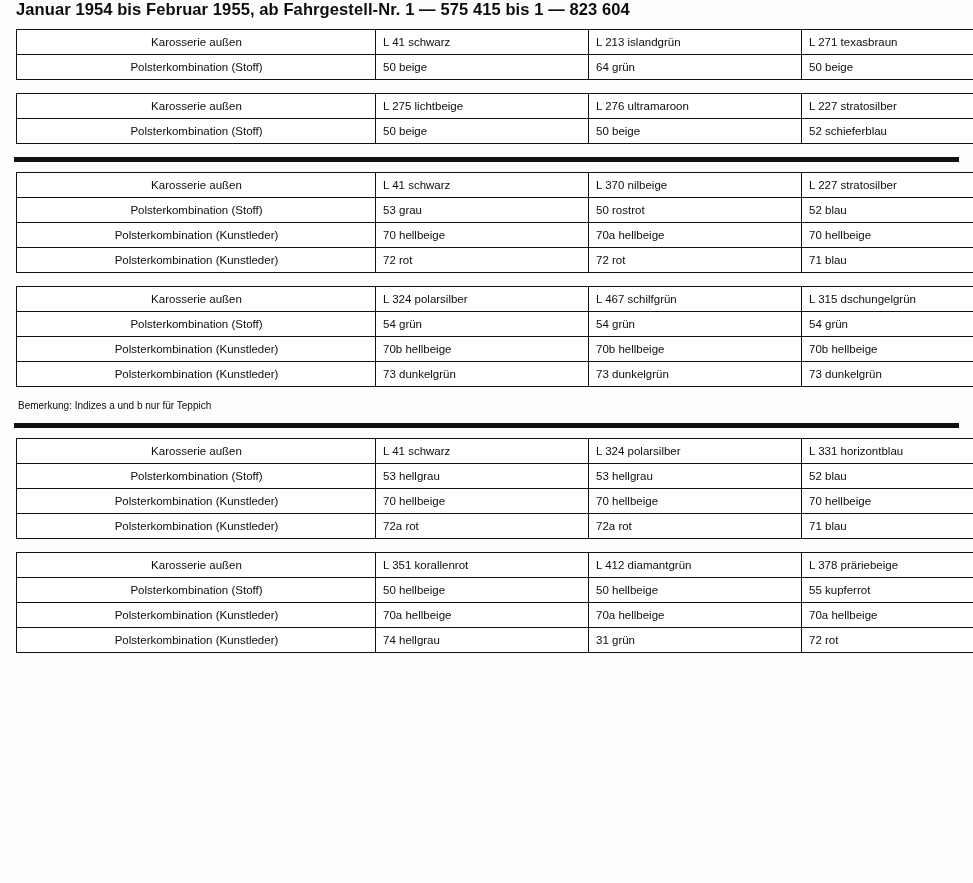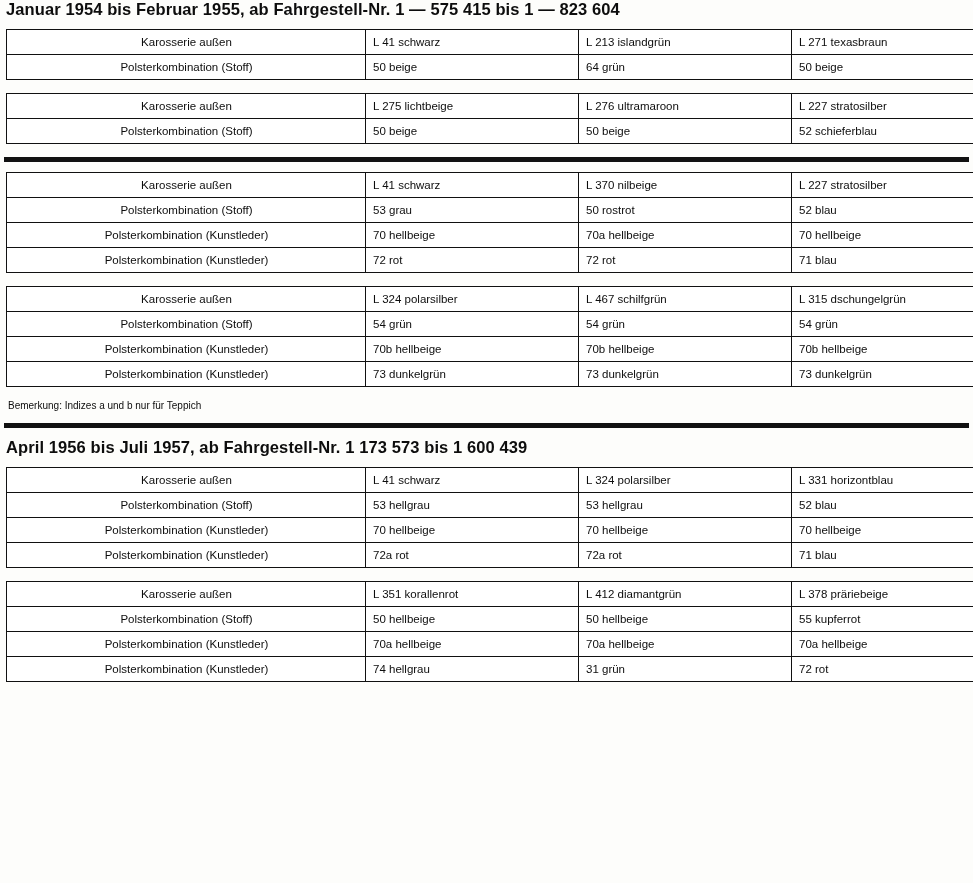--- a/index.html
+++ b/index.html
@@ -13,21 +13,21 @@
     font-family: "Liberation Sans", sans-serif;
     color: #0d0d0d;
     position: relative;
     overflow: hidden;
   }
   .page {
     width: 973px;
     height: 741px;
     position: relative;
     box-sizing: border-box;
-    padding: 0 4px;
+    padding: 0 14px;
   }
   .section {
     margin-bottom: 2px;
   }
   .rule {
     height: 5px;
     background: #111;
     margin: 12px 0 10px 0;
   }
   h2.section-title {
@@ -170,21 +170,20 @@
       </tr>
     </tbody>
       </table>
 
     <div class="remark">Bemerkung: Indizes a und b nur für Teppich</div>
   </div>
 
   <div class="rule"></div>
 
   <div class="section">
-    <h2 class="section-title">April 1956 bis Juli 1957, ab Fahrgestell-Nr. 1 173 573 bis 1 600 439</h2>
 
     <table class="colortable">
       <tbody>
           <tr>
         <td class="label">Karosserie außen</td>
         <td class="val">L 41 schwarz</td>
         <td class="val">L 324 polarsilber</td>
         <td class="val">L 331 horizontblau</td>
       </tr>
       <tr>

